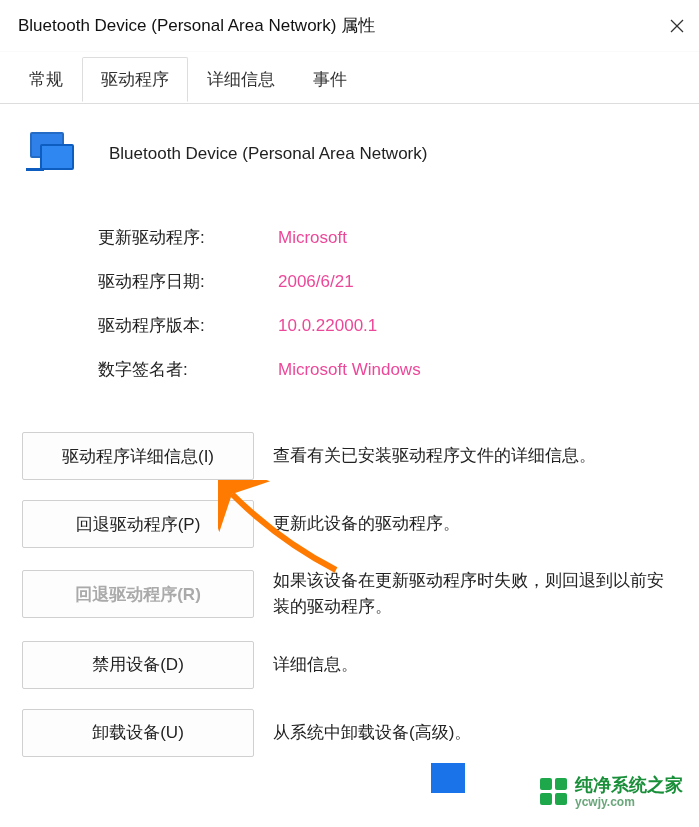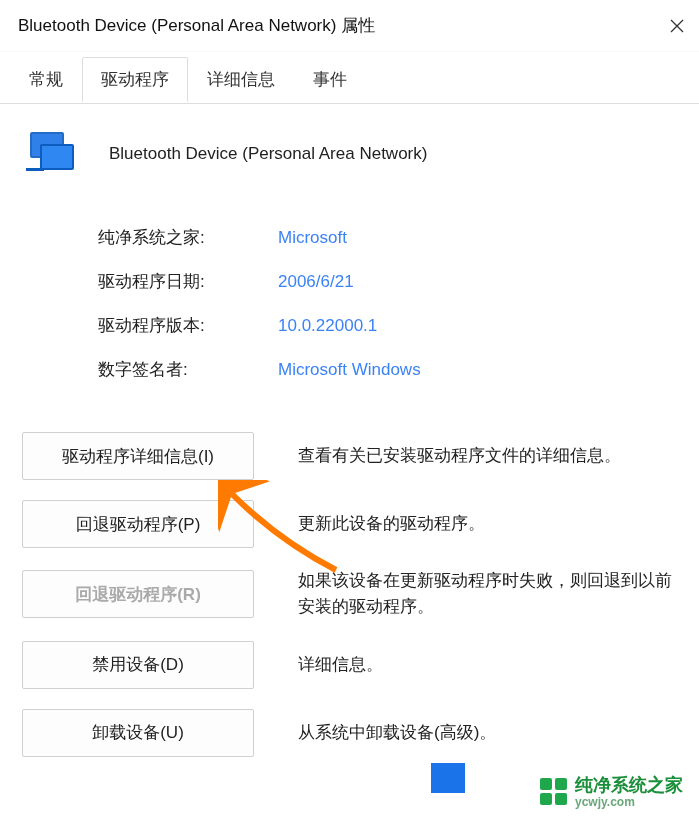--- a/index.html
+++ b/index.html
@@ -97,30 +97,30 @@
     display: flex;
     align-items: center;
     padding: 8px 0 13px 0;
     font-size: 17px;
   }
   .info-label {
     width: 180px;
     color: #222;
   }
   .info-value {
-    color: #3b82f6;
+    color: #ec4899;
   }
   .actions {
     padding-top: 20px;
   }
   .action-row {
     display: flex;
     align-items: center;
     padding: 10px 0;
-    gap: 44px;
+    gap: 19px;
   }
   .action-btn {
     width: 232px;
     height: 48px;
     border: 1px solid #d0d0d0;
     background: #fdfdfd;
     display: flex;
     align-items: center;
     justify-content: center;
     font-size: 17px;
@@ -212,21 +212,21 @@
     <div class="device-icon">
       <div class="mon back"></div>
       <div class="mon front"></div>
       <div class="line"></div>
     </div>
     <div class="device-name">Bluetooth Device (Personal Area Network)</div>
   </div>
 
   <div class="info-grid">
     <div class="info-row">
-      <div class="info-label">纯净系统之家:</div>
+      <div class="info-label">更新驱动程序:</div>
       <div class="info-value">Microsoft</div>
     </div>
     <div class="info-row">
       <div class="info-label">驱动程序日期:</div>
       <div class="info-value">2006/6/21</div>
     </div>
     <div class="info-row">
       <div class="info-label">驱动程序版本:</div>
       <div class="info-value">10.0.22000.1</div>
     </div>

